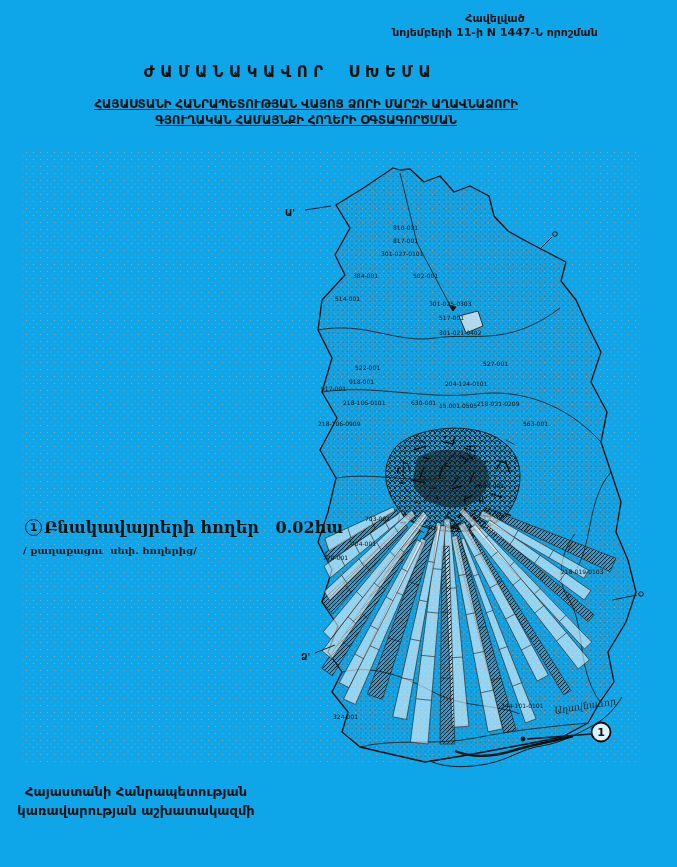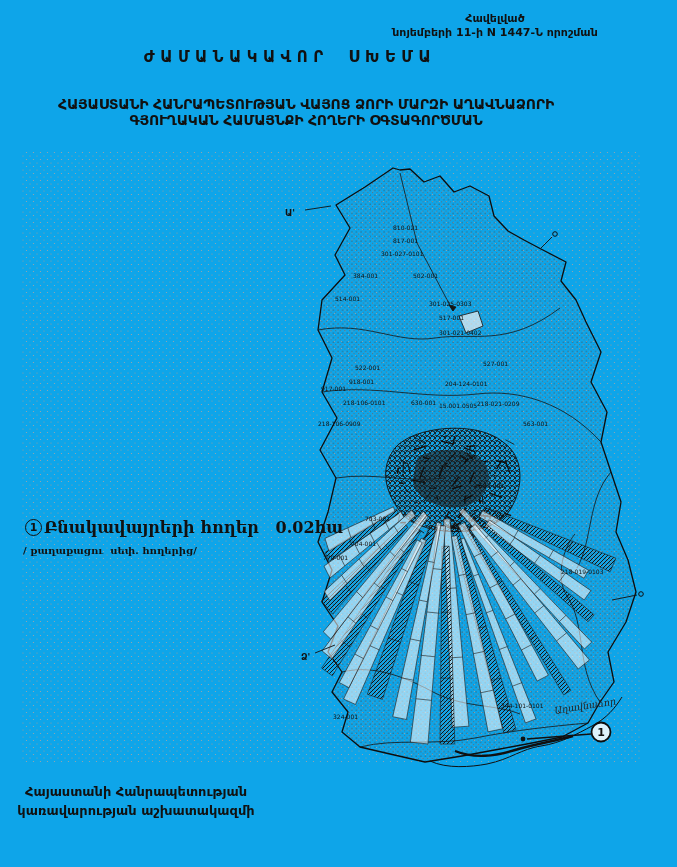--- a/index.html
+++ b/index.html
@@ -1,22 +1,22 @@
 <!DOCTYPE html>
 <html><head>
 <meta charset="utf-8">
 <style>
   html,body{margin:0;padding:0;background:#e8e8e8;}
   .page{position:relative;width:677px;height:867px;background:#0ea5e9;overflow:hidden;
         font-family:"DejaVu Sans",sans-serif;color:#111;}
   .abs{position:absolute;}
   .hdr{left:330px;top:12px;width:330px;text-align:center;font-size:11px;font-weight:bold;line-height:14px;}
-  .title{left:55px;top:48px;width:470px;text-align:center;font-size:15px;font-weight:bold;
+  .title{left:55px;top:63px;width:470px;text-align:center;font-size:15px;font-weight:bold;
          letter-spacing:5.5px;word-spacing:9px;}
-  .subtitle{left:0;top:96px;width:612px;text-align:center;font-size:14px;font-weight:bold;line-height:16px;letter-spacing:-0.2px;}
+  .subtitle{left:0;top:96px;width:612px;text-align:center;font-size:12px;font-weight:bold;line-height:16px;letter-spacing:-0.2px;text-decoration:underline;}
   .legend-h{left:28px;top:468px;font-family:"DejaVu Serif",serif;font-size:18px;font-weight:bold;letter-spacing:0.5px;}
   .legend-item{left:25px;top:518px;font-family:"DejaVu Serif",serif;font-size:16px;font-weight:bold;white-space:pre;}
   .legend-note{left:23px;top:545px;font-family:"DejaVu Serif",serif;font-size:10px;font-weight:bold;white-space:pre;}
   .num-circle{display:inline-block;width:15px;height:15px;line-height:15px;text-align:center;
       border:1.6px solid #111;border-radius:50%;font-size:11px;font-family:"DejaVu Sans",sans-serif;
       vertical-align:2px;margin-right:2px;}
   .footer-left{left:4px;top:782px;width:264px;text-align:center;font-size:13px;font-weight:bold;line-height:19px;}
   .signature{left:480px;top:824px;width:182px;text-align:right;font-size:13px;font-weight:bold;}
   svg text.pcode{font-family:"DejaVu Sans",sans-serif;font-size:6px;fill:#111;}
   svg text.bmark{font-family:"DejaVu Sans",sans-serif;font-size:9px;font-weight:bold;fill:#111;}

